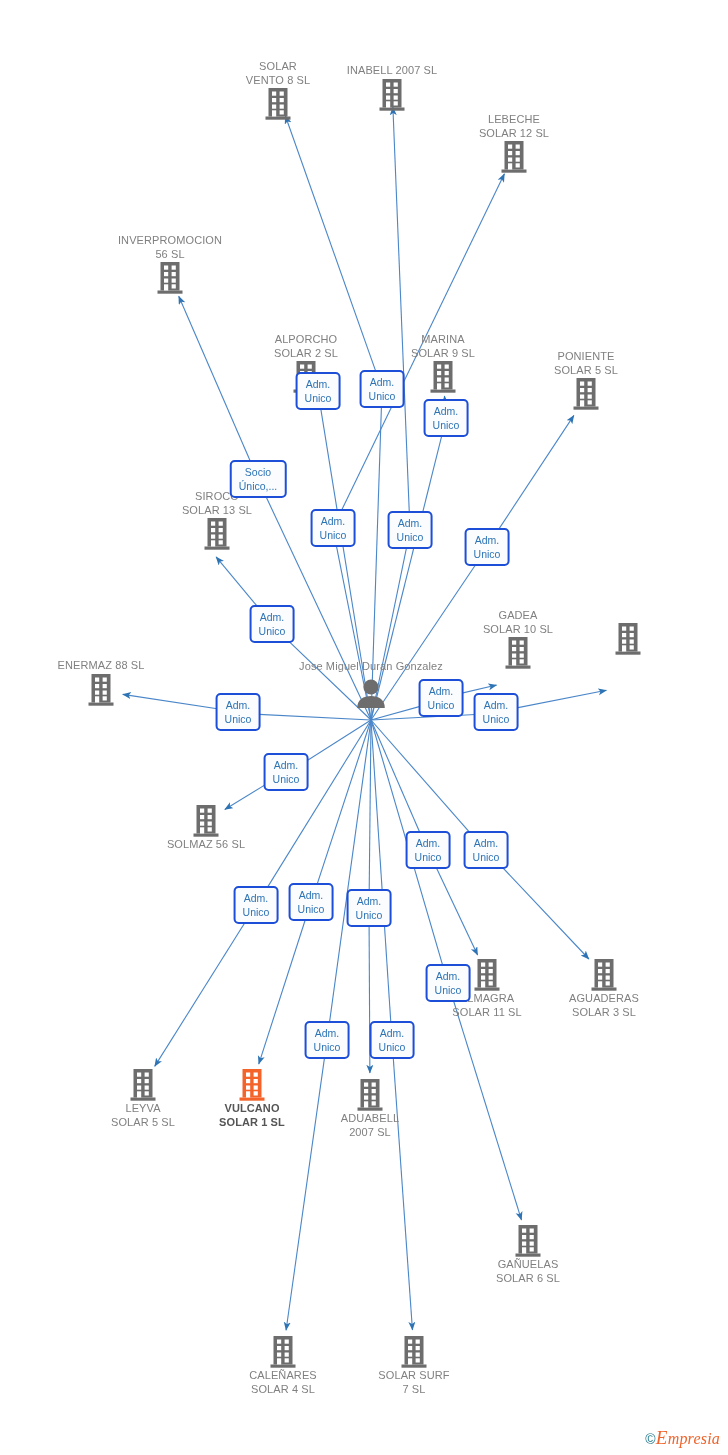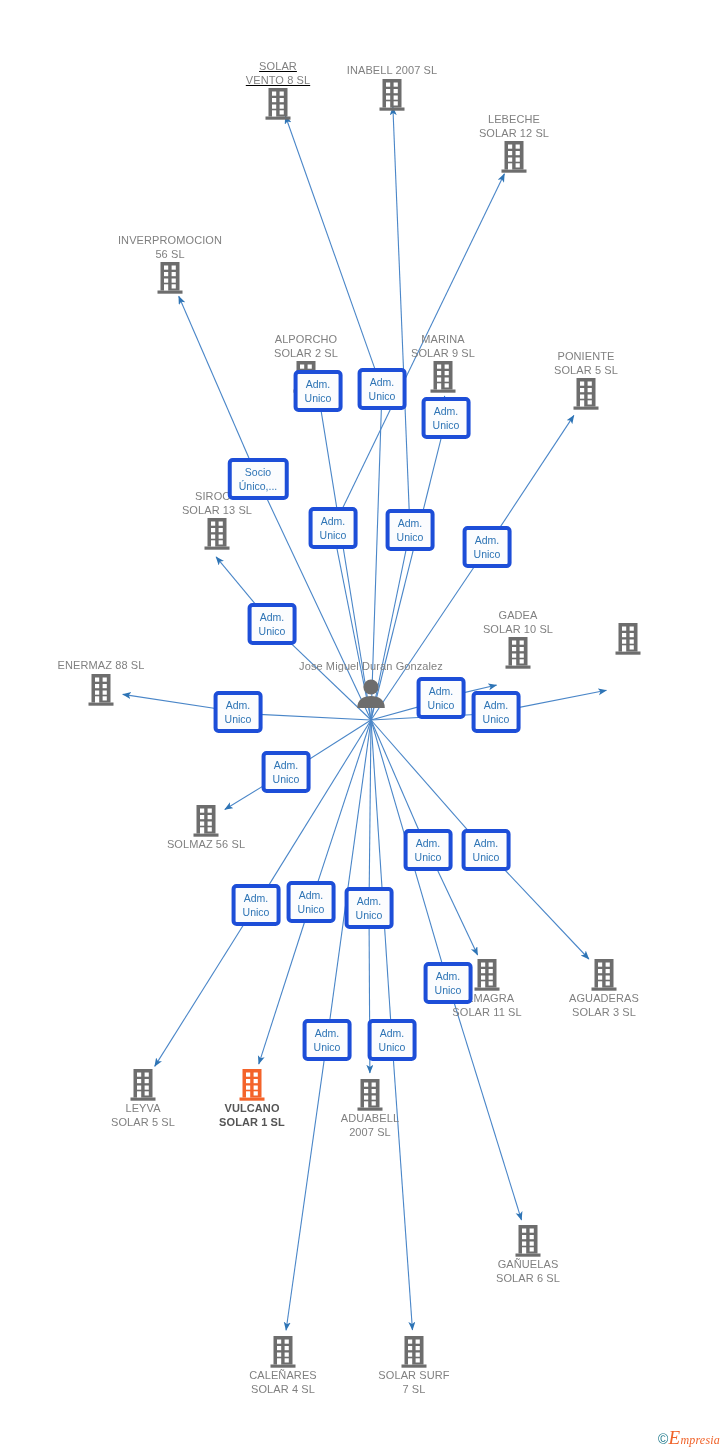--- a/index.html
+++ b/index.html
@@ -41,21 +41,21 @@
     font-weight: bold;
   }
   .node-icon {
     display: block;
     margin: 0 auto;
   }
   .rel {
     position: absolute;
     transform: translate(-50%, -50%);
     background: #fbfcfe;
-    border: 4px solid #1d4ed8;
+    border: 2px solid #1d4ed8;
     border-radius: 5px;
     color: #2e74b5;
     font-size: 10.5px;
     line-height: 14px;
     text-align: center;
     padding: 3px 7px;
     white-space: pre-line;
     box-sizing: border-box;
   }
   #watermark {
@@ -74,21 +74,21 @@
   #watermark .wm-e {
     color: #f0632a;
     font-family: "Liberation Serif", serif;
     font-style: italic;
     font-size: 19px;
   }
   #watermark .wm-rest {
     color: #f0632a;
     font-family: "Liberation Serif", serif;
     font-style: italic;
-    font-size: 12px;
+    font-size: 16px;
   }
 </style>
 </head>
 <body>
 
 <div id="canvas">
 
   <svg id="edges" viewBox="0 0 728 1455">
     <defs>
       <marker id="ah" markerWidth="9" markerHeight="9" refX="7.5" refY="3.2" orient="auto" markerUnits="strokeWidth">
@@ -141,21 +141,21 @@
 
   <div class="node" id="center-node" style="left:371px; top:660px;">
     <div class="node-label">Jose Miguel Duran Gonzalez</div>
     <svg class="node-icon" width="34" height="30" viewBox="0 0 34 30" style="margin-top:4px;">
       <circle cx="17" cy="9" r="7.6" fill="#6d6d6d"></circle>
       <path d="M3.2 30 C3.2 21.5 9.5 18 17 18 C24.5 18 30.8 21.5 30.8 30 Z" fill="#6d6d6d"></path>
     </svg>
   </div>
 
   <div id="company-layer">
-      <div class="node" id="node-solar-vento-8" style="left: 278px; top: 60px; text-decoration: underline;">
+      <div class="node" id="node-solar-vento-8" style="left: 278px; top: 60px;">
         <div class="node-label">SOLAR
 VENTO 8 SL</div>
     <svg class="node-icon" width="28" height="34" viewBox="0 0 28 34">
       <rect x="4.5" y="1" width="19" height="28.5" fill="#6d6d6d"></rect>
       <rect x="1.5" y="29.5" width="25" height="3.2" fill="#6d6d6d"></rect>
       <rect x="8" y="4.5" width="4.2" height="4.2" fill="#ffffff"></rect>
       <rect x="15.6" y="4.5" width="4.2" height="4.2" fill="#ffffff"></rect>
       <rect x="8" y="11" width="4.2" height="4.2" fill="#ffffff"></rect>
       <rect x="15.6" y="11" width="4.2" height="4.2" fill="#ffffff"></rect>
       <rect x="8" y="17.5" width="4.2" height="4.2" fill="#ffffff"></rect>

